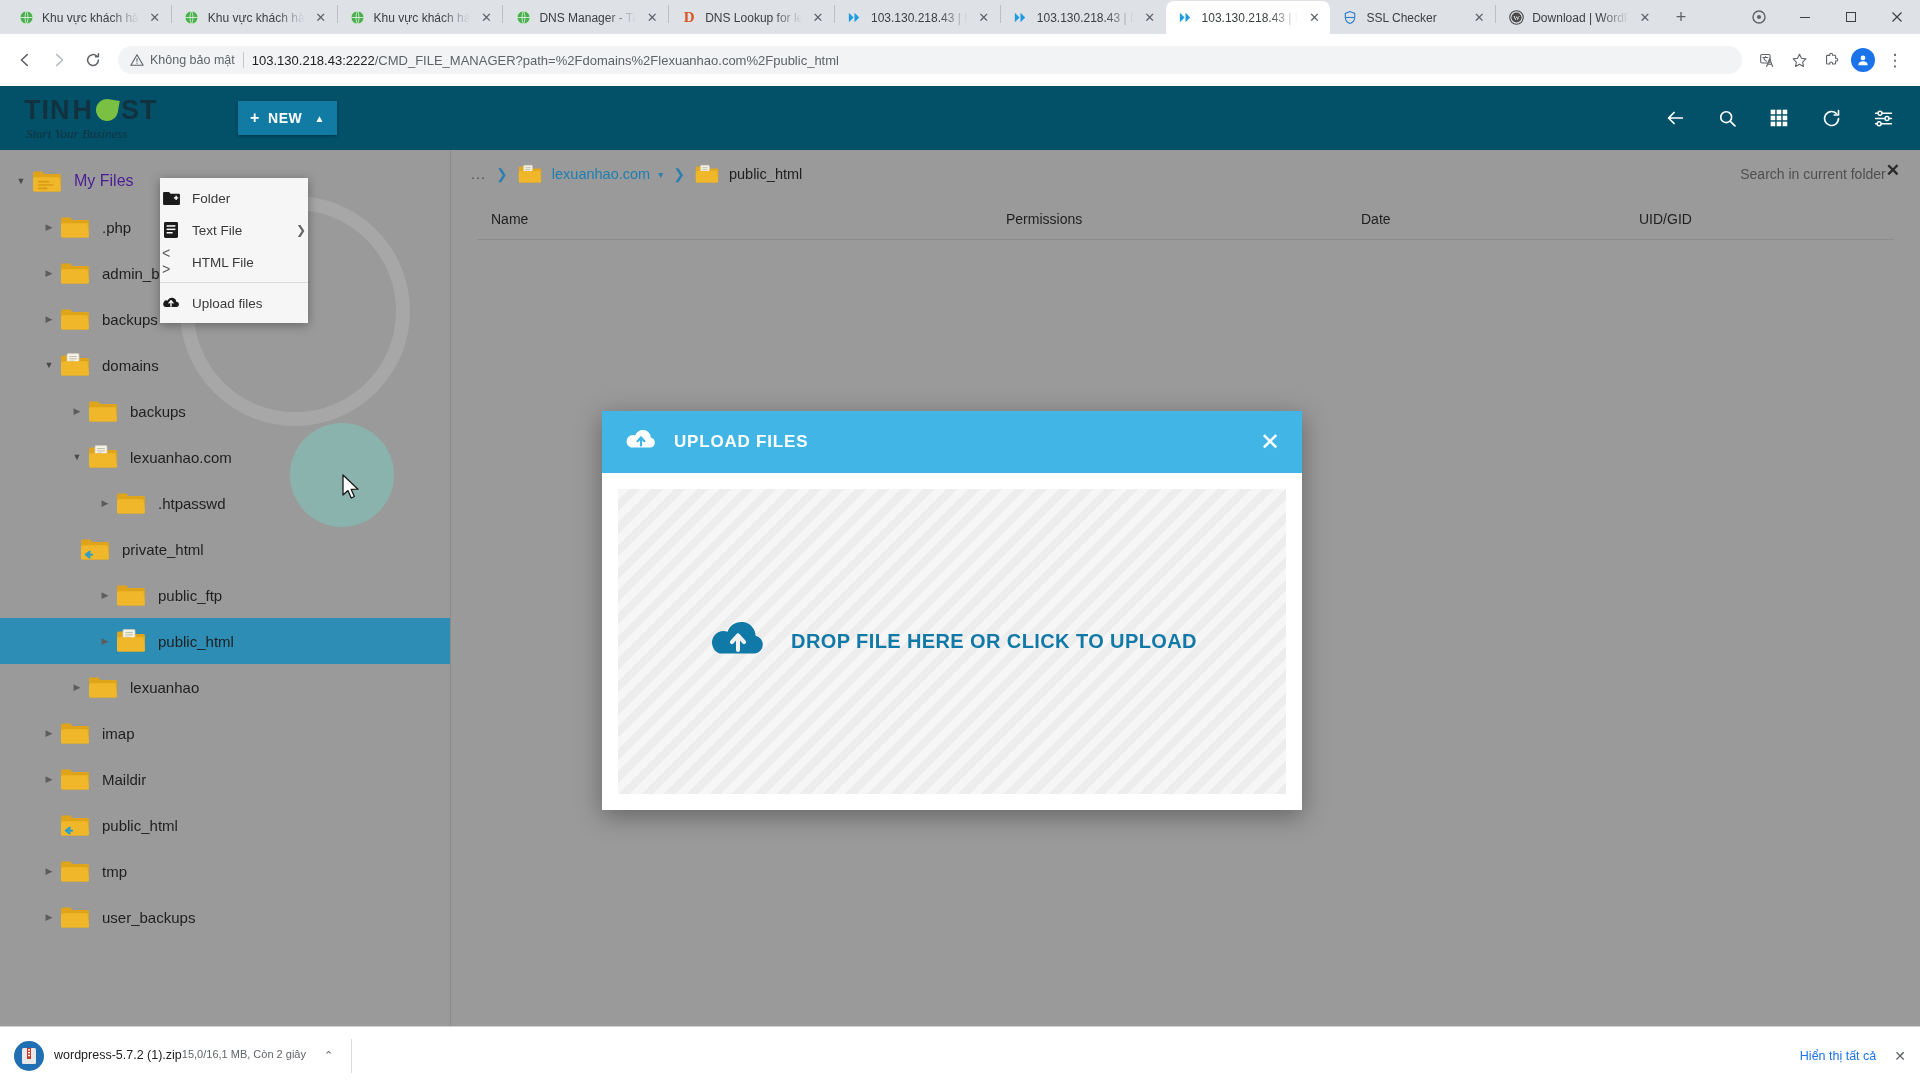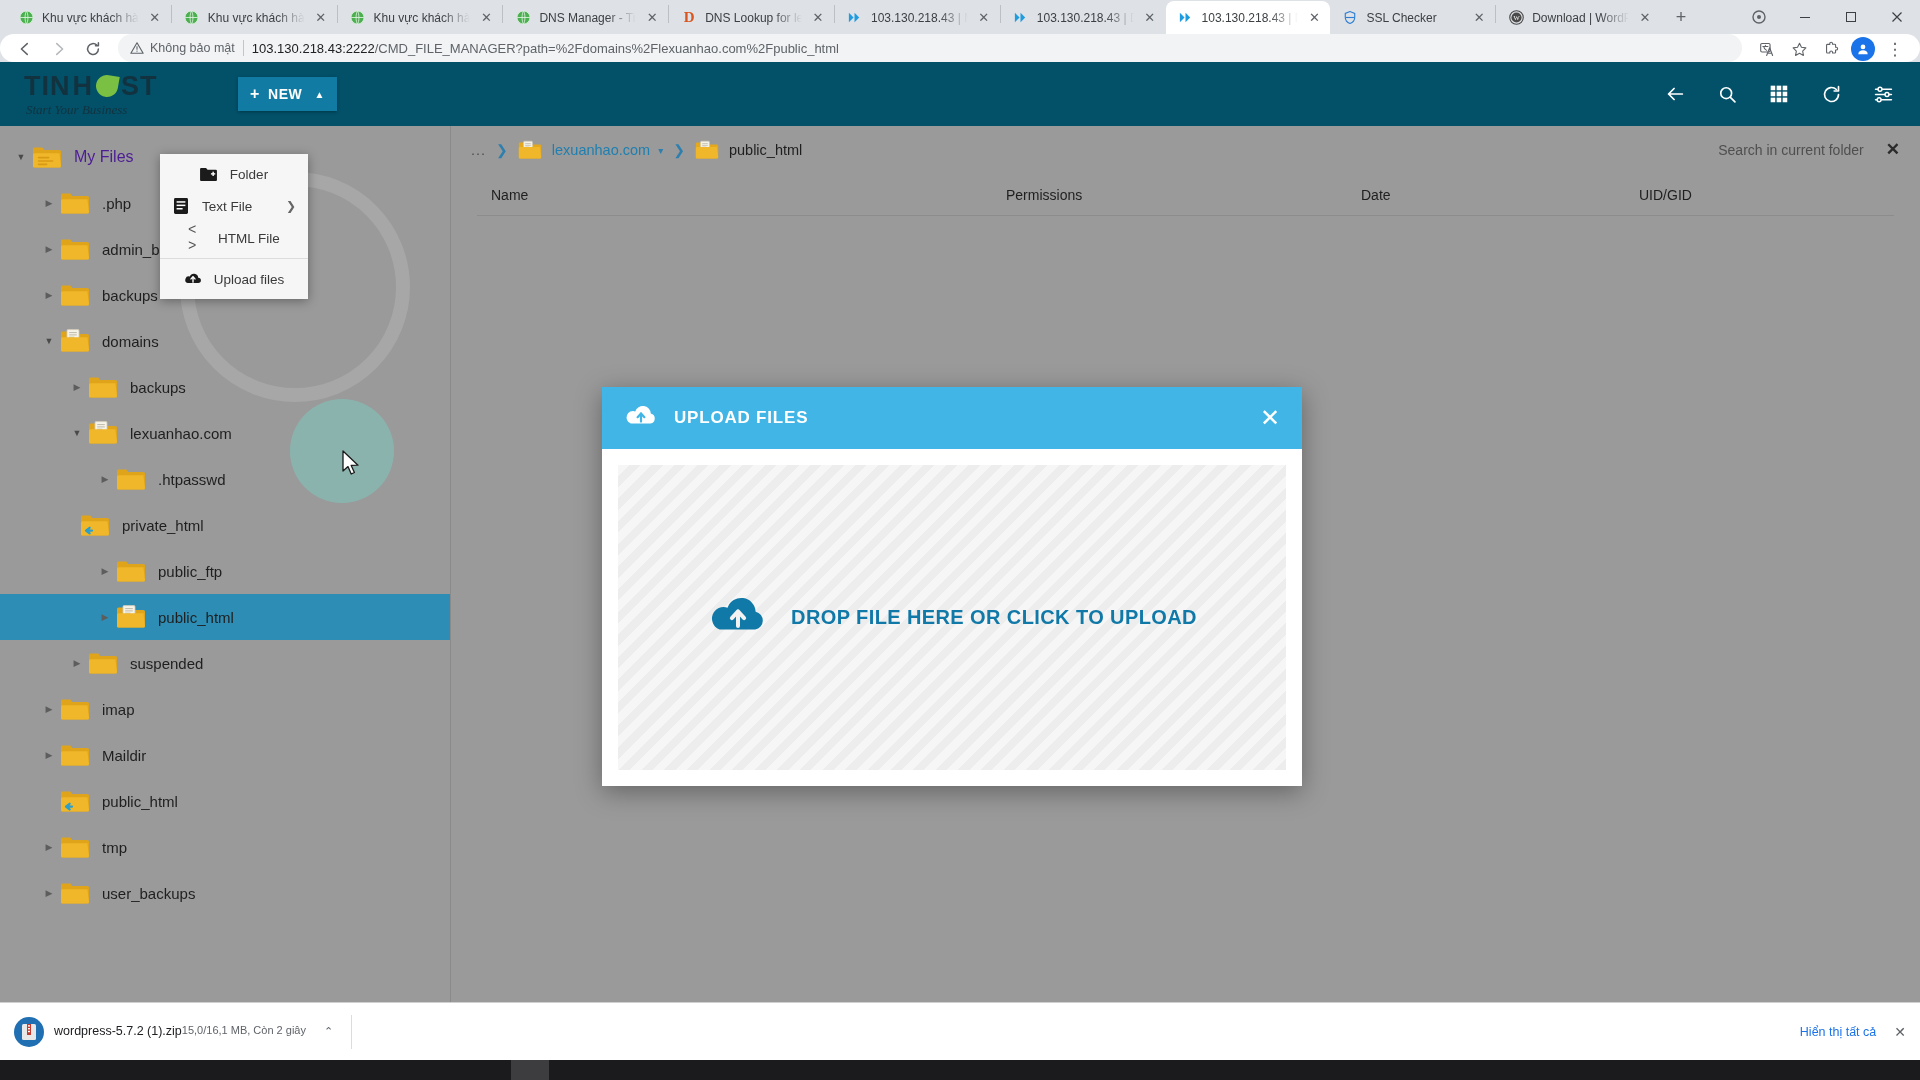--- a/index.html
+++ b/index.html
@@ -62,22 +62,22 @@
   .chrome-win-controls {
     margin-left: auto; display: flex; align-items: center; height: 34px;
   }
   .win-btn {
     width: 46px; height: 32px; display: flex; align-items: center;
     justify-content: center; font-size: 12px; color: #3c4043;
   }
   .win-btn svg { display: block; }
 
   .toolbar {
-    height: 28px; background: #ffffff; display: flex; align-items: flex-start;
-    padding: 0 10px; gap: 4px; border-radius: 20px;
+    height: 52px; background: #ffffff; display: flex; align-items: center;
+    padding: 0 10px; gap: 4px;
   }
   .tb-icon {
     width: 30px; height: 30px; border-radius: 50%;
     display: flex; align-items: center; justify-content: center;
     color: #5f6368; flex: 0 0 auto;
   }
   .omnibox {
     flex: 1 1 auto; height: 28px; background: #f1f3f4; border-radius: 14px;
     display: flex; align-items: center; padding: 0 12px; gap: 8px;
     font-size: 13px; color: #202124; margin: 0 6px;
@@ -135,21 +135,21 @@
   }
 
   
   .new-menu {
     position: absolute; left: 160px; top: 92px; width: 148px;
     background: #f6f6f6; box-shadow: 0 2px 10px rgba(0,0,0,.35);
     z-index: 40; padding: 4px 0;
   }
   .menu-item {
     display: flex; align-items: center; gap: 12px; height: 32px;
-    padding: 0 12px; font-size: 13.5px; color: #3a3a3a; justify-content: center;
+    padding: 0 2px; font-size: 13.5px; color: #3a3a3a;
   }
   .menu-item .mi-icon { width: 18px; display: flex; justify-content: center; color: #111; }
   .menu-item .mi-arrow { margin-left: auto; color: #666; font-size: 12px; }
   .menu-sep { height: 1px; background: #dcdcdc; margin: 4px 0; }
 
   
   .main-split { display: flex; height: 876px; }
 
   .sidebar {
     width: 450px; background: #9a9a9a; padding-top: 8px; position: relative;
@@ -177,21 +177,21 @@
   .crumbbar {
     height: 48px; display: flex; align-items: center; padding: 0 20px; gap: 10px;
     font-size: 14.5px;
   }
   .crumb { display: flex; align-items: center; gap: 8px; }
   .crumb .c-txt.link { color: #1e7fb0; }
   .crumb .c-txt { color: #1f1f1f; }
   .crumb-sep { color: #2e7fae; font-size: 14px; }
   .crumb .chev { color: #2e7fae; font-size: 10px; }
   .crumb-dots { color: #4d4d4d; letter-spacing: 1px; }
-  .crumb-right { margin-left: auto; display: flex; align-items: center; gap: 22px; }
+  .crumb-right { margin-left: auto; display: flex; }
   .search-placeholder { font-size: 14px; color: #4f4f4f; }
   .search-x { font-size: 17px; color: #2b2b2b; font-weight: bold; line-height: .6;}
 
   .filelist { margin: 0 26px; }
   .filelist-head {
     display: flex; height: 42px; align-items: center;
     border-bottom: 1px solid #8c8c8c; font-size: 14px; color: #1f1f1f;
   }
   .fh { padding-left: 14px; }
   .fh.name { flex: 0 0 515px; }
@@ -698,21 +698,21 @@
                 <path d="M2.6 8.2h24.8l1.6 12.8a1.6 1.6 0 0 1-1.6 1.6H2.6A1.6 1.6 0 0 1 1 21V9.8a1.6 1.6 0 0 1 1.6-1.6z" fill="#f0b72a"></path>
               </svg></span>
             <span class="label">public_html</span>
           </div>
           <div class="tree-row" style="padding-left: 66px;">
             <span class="twisty">▶</span>
             <span class="folder-ico"><svg width="30" height="24" viewBox="0 0 30 24">
                 <path d="M1 4.2a1.6 1.6 0 0 1 1.6-1.6h7.6l2.2 2.4h15a1.6 1.6 0 0 1 1.6 1.6V21a1.6 1.6 0 0 1-1.6 1.6H2.6A1.6 1.6 0 0 1 1 21z" fill="#e0a41a"></path>
                 <path d="M2.6 8.2h24.8l1.6 12.8a1.6 1.6 0 0 1-1.6 1.6H2.6A1.6 1.6 0 0 1 1 21V9.8a1.6 1.6 0 0 1 1.6-1.6z" fill="#f0b72a"></path>
               </svg></span>
-            <span class="label">suspended</span>
+            <span class="label">lexuanhao</span>
           </div>
           <div class="tree-row" style="padding-left: 38px;">
             <span class="twisty">▶</span>
             <span class="folder-ico"><svg width="30" height="24" viewBox="0 0 30 24">
                 <path d="M1 4.2a1.6 1.6 0 0 1 1.6-1.6h7.6l2.2 2.4h15a1.6 1.6 0 0 1 1.6 1.6V21a1.6 1.6 0 0 1-1.6 1.6H2.6A1.6 1.6 0 0 1 1 21z" fill="#e0a41a"></path>
                 <path d="M2.6 8.2h24.8l1.6 12.8a1.6 1.6 0 0 1-1.6 1.6H2.6A1.6 1.6 0 0 1 1 21V9.8a1.6 1.6 0 0 1 1.6-1.6z" fill="#f0b72a"></path>
               </svg></span>
             <span class="label">imap</span>
           </div>
           <div class="tree-row" style="padding-left: 38px;">

